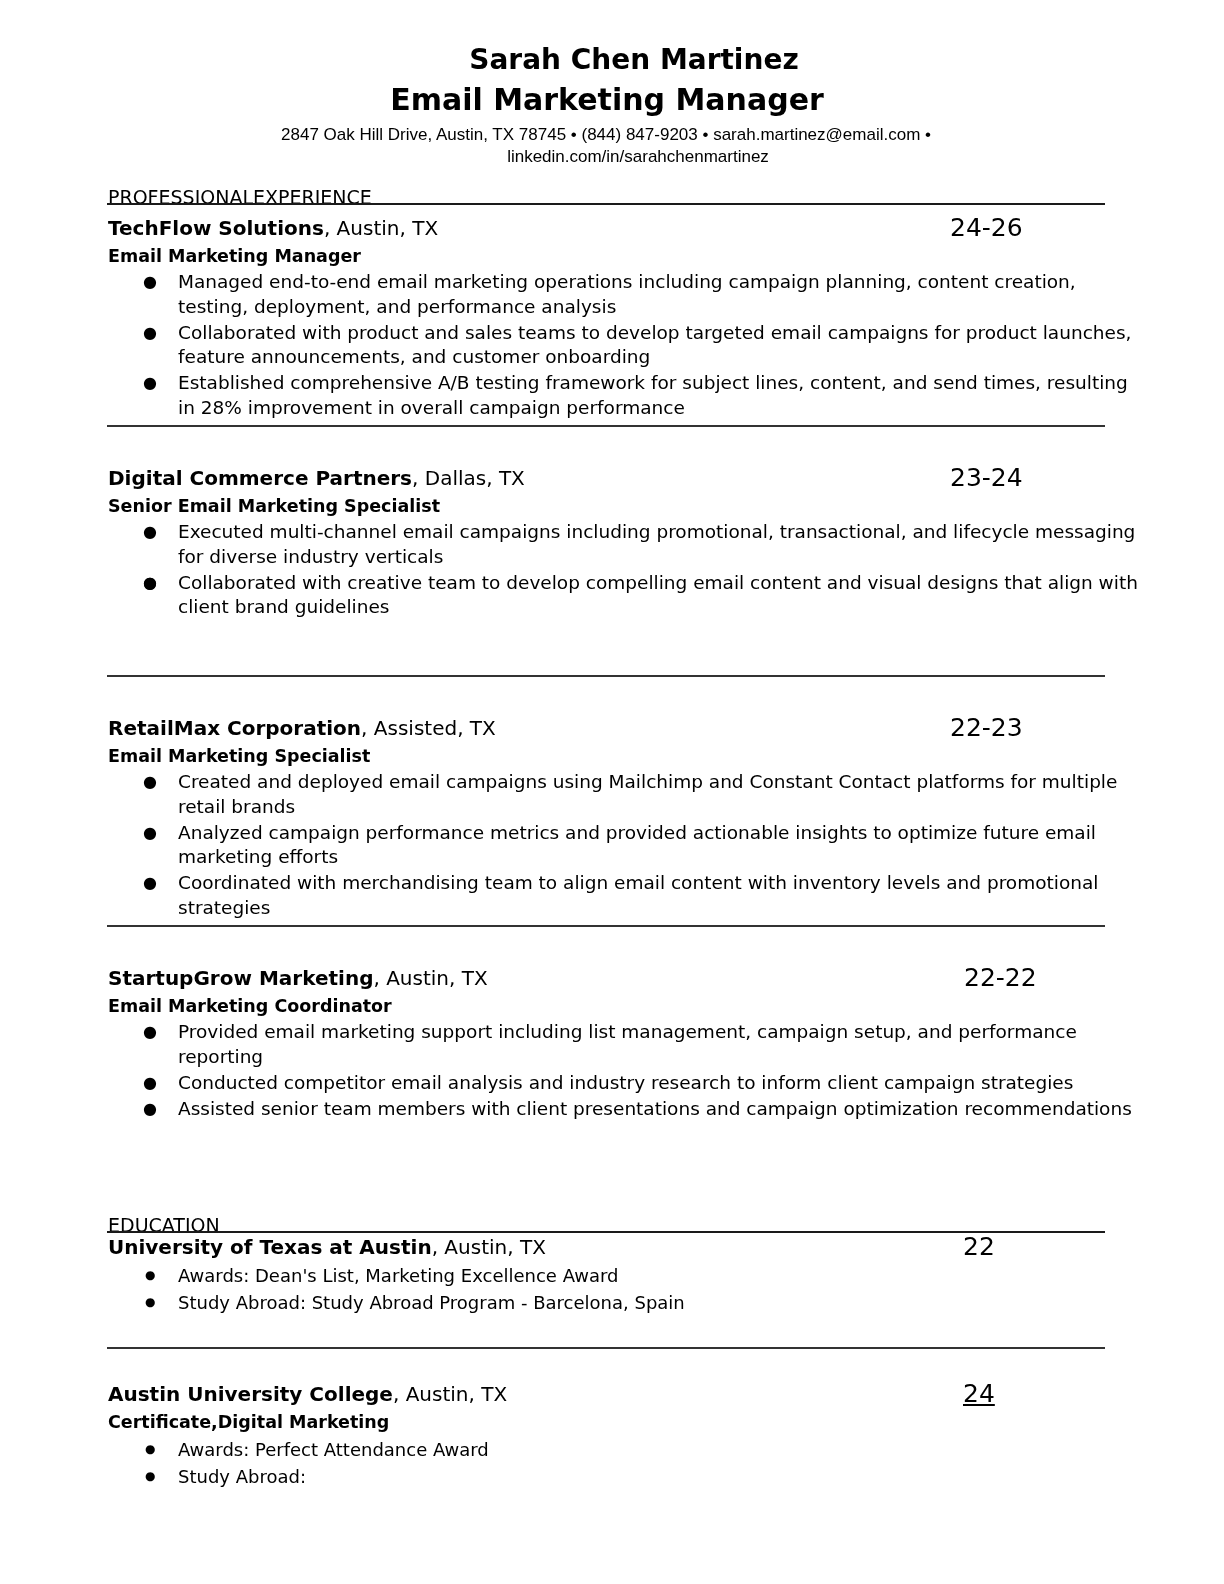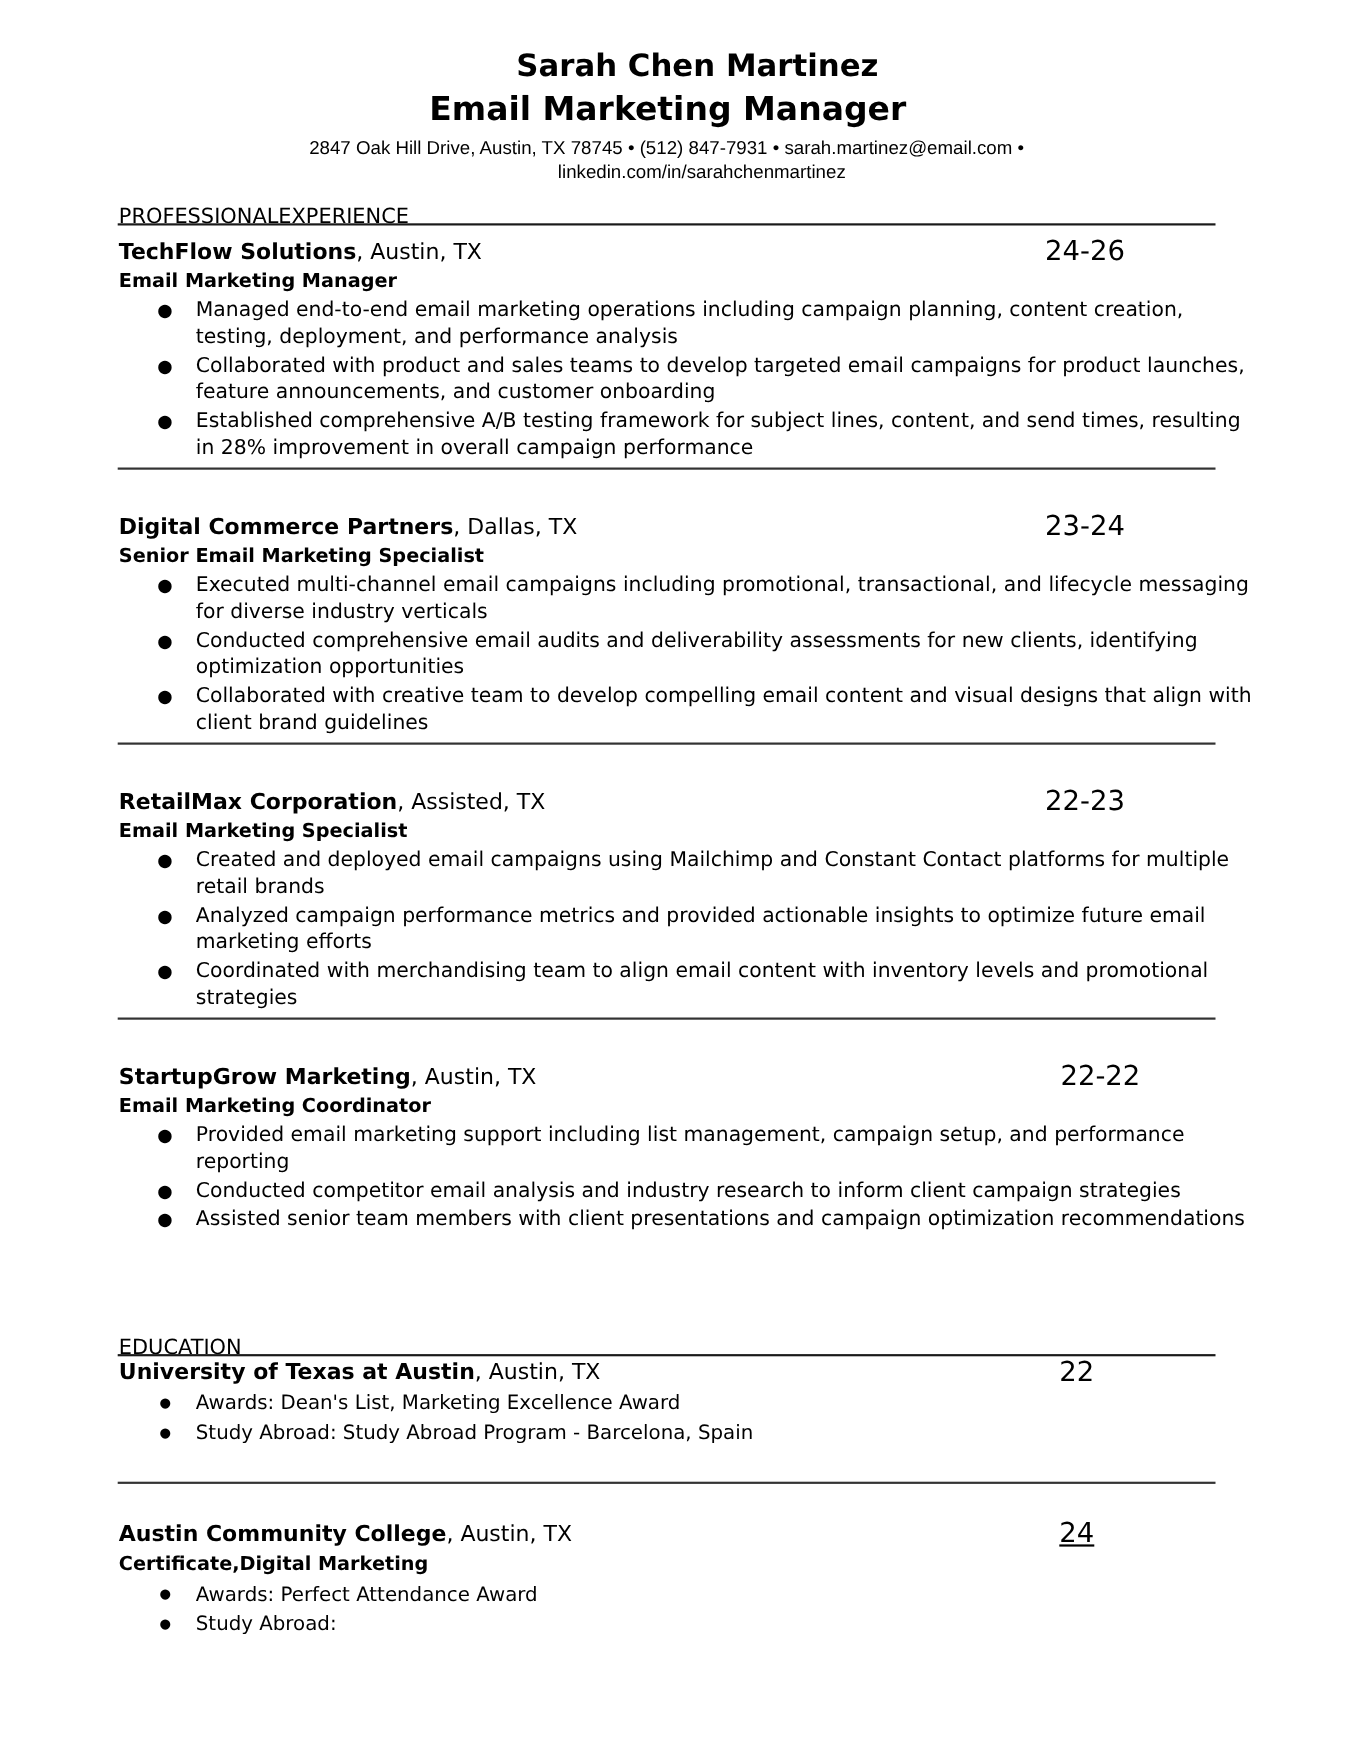--- a/index.html
+++ b/index.html
@@ -22,21 +22,21 @@
   ul.bullets li { position: relative; padding-left: 70px; font-size: 18.5px; line-height: 24.5px; margin-bottom: 1.5px; }
   ul.bullets li .dot { position: absolute; left: 35px; top: 0; font-size: 16px; line-height: 24.5px; }
   ul.bullets.edu li { font-size: 18px; line-height: 27px; margin-bottom: 0; }
   ul.bullets.edu li .dot { font-size: 12px; left: 37px; line-height: 27px; }
 </style>
 </head>
 <body>
 
 <div class="abs name">Sarah Chen Martinez</div>
 <div class="abs headline">Email Marketing Manager</div>
-<div class="abs contact l1">2847 Oak Hill Drive, Austin, TX 78745 • (512) 847-7931 • sarah.martinez@email.com •</div>
+<div class="abs contact l1">2847 Oak Hill Drive, Austin, TX 78745 • (844) 847-9203 • sarah.martinez@email.com •</div>
 <div class="abs contact l2">linkedin.com/in/sarahchenmartinez</div>
 
 <div class="abs section-title" style="top:173px;">PROFESSIONALEXPERIENCE</div>
 <div class="rule" style="top:203px;"></div>
 
 <div class="block" style="top:215px;">
   <div class="org-line">
     <b>TechFlow Solutions</b><span>, Austin, TX</span>
     <span class="dates" style="left:842px;">24-26</span>
   </div>
@@ -50,21 +50,21 @@
 <div class="rule thin" style="top:425px;"></div>
 
 <div class="block" style="top:465px;">
   <div class="org-line">
     <b>Digital Commerce Partners</b><span>, Dallas, TX</span>
     <span class="dates" style="left:842px;">23-24</span>
   </div>
   <div class="role">Senior Email Marketing Specialist</div>
   <ul class="bullets">
     <li><span class="dot">●</span><span>Executed multi-channel email campaigns including promotional, transactional, and lifecycle messaging for diverse industry verticals</span></li>
-    <li><span class="dot">●</span><span>Conducted comprehensive email audits and deliverability assessments for new clients, identifying optimization opportunities</span></li>
+    <li><span class="dot">●</span></li>
     <li><span class="dot">●</span><span>Collaborated with creative team to develop compelling email content and visual designs that align with client brand guidelines</span></li>
   </ul>
 </div>
 <div class="rule thin" style="top:675px;"></div>
 
 <div class="block" style="top:715px;">
   <div class="org-line">
     <b>RetailMax Corporation</b><span>, Assisted, TX</span>
     <span class="dates" style="left:842px;">22-23</span>
   </div>
@@ -100,21 +100,21 @@
   </div>
   <ul class="bullets edu">
     <li><span class="dot">●</span><span>Awards: Dean's List, Marketing Excellence Award</span></li>
     <li><span class="dot">●</span><span>Study Abroad: Study Abroad Program - Barcelona, Spain</span></li>
   </ul>
 </div>
 <div class="rule thin" style="top:1347px;"></div>
 
 <div class="block" style="top:1381px;">
   <div class="org-line">
-    <b>Austin Community College</b><span>, Austin, TX</span>
+    <b>Austin University College</b><span>, Austin, TX</span>
     <span class="dates" style="left:855px;text-decoration:underline;">24</span>
   </div>
   <div class="role">Certificate,Digital Marketing</div>
   <ul class="bullets edu">
     <li><span class="dot">●</span><span>Awards: Perfect Attendance Award</span></li>
     <li><span class="dot">●</span><span>Study Abroad:</span></li>
   </ul>
 </div>
 
 </body></html>

